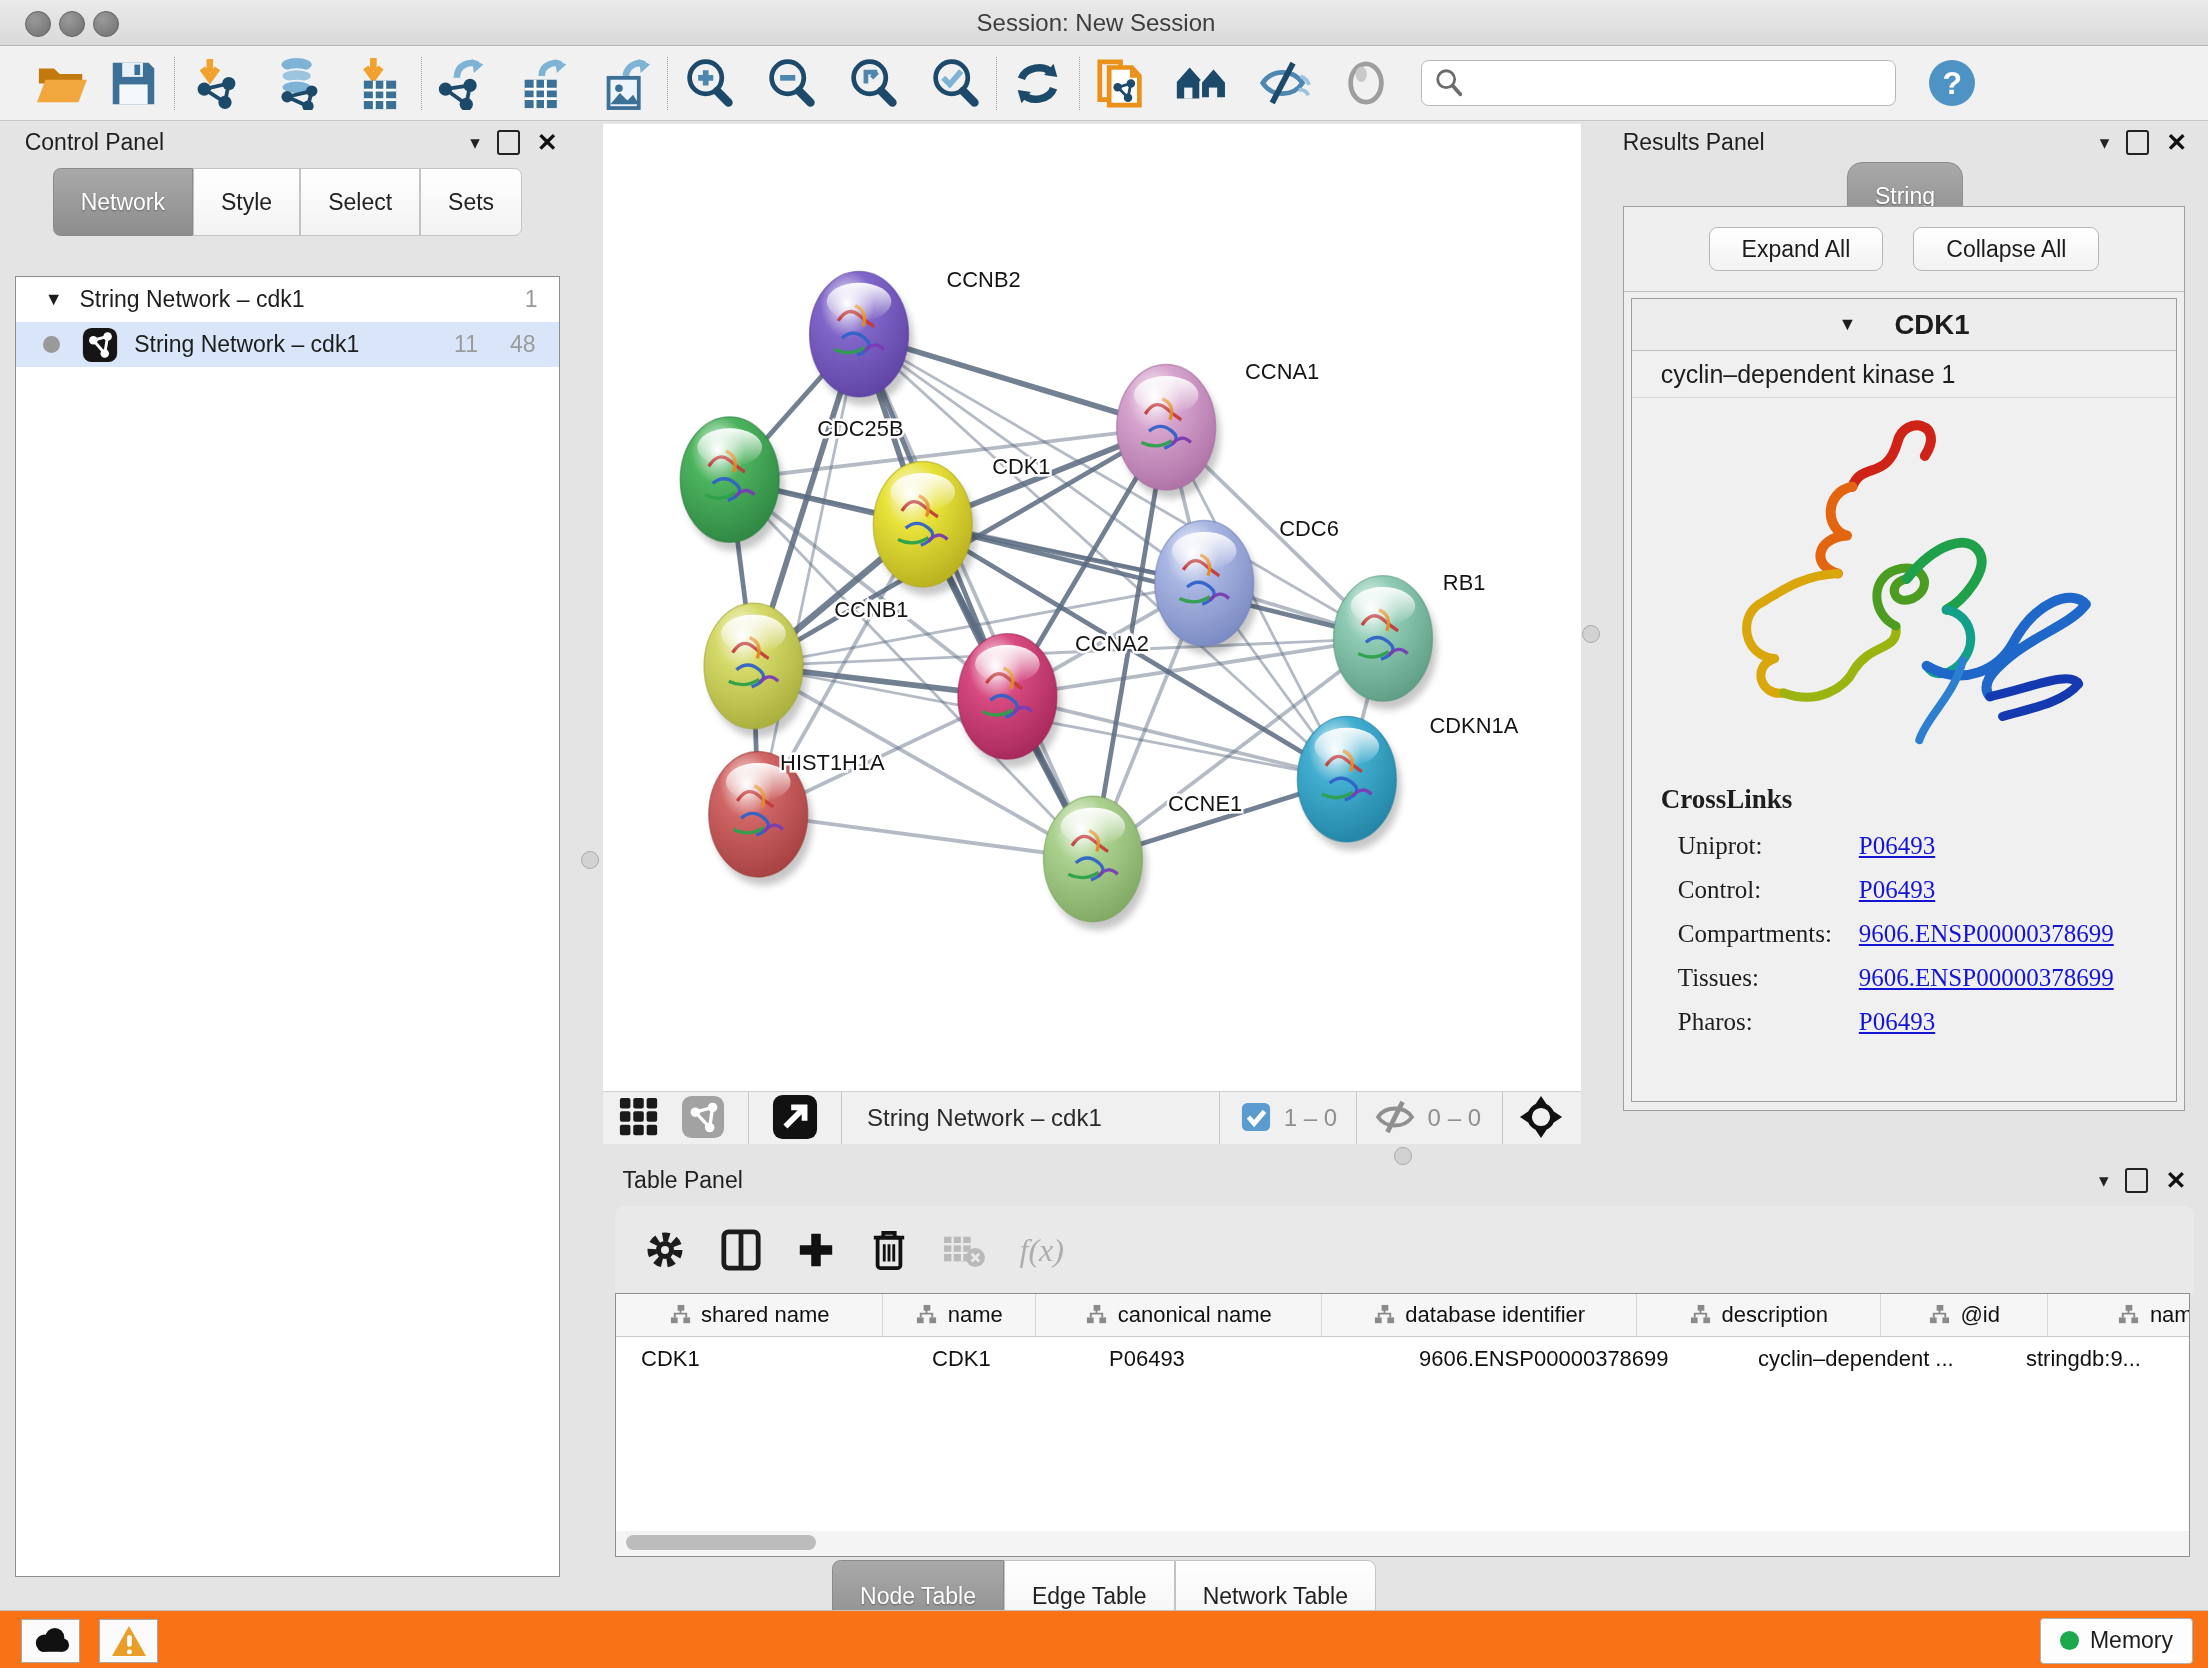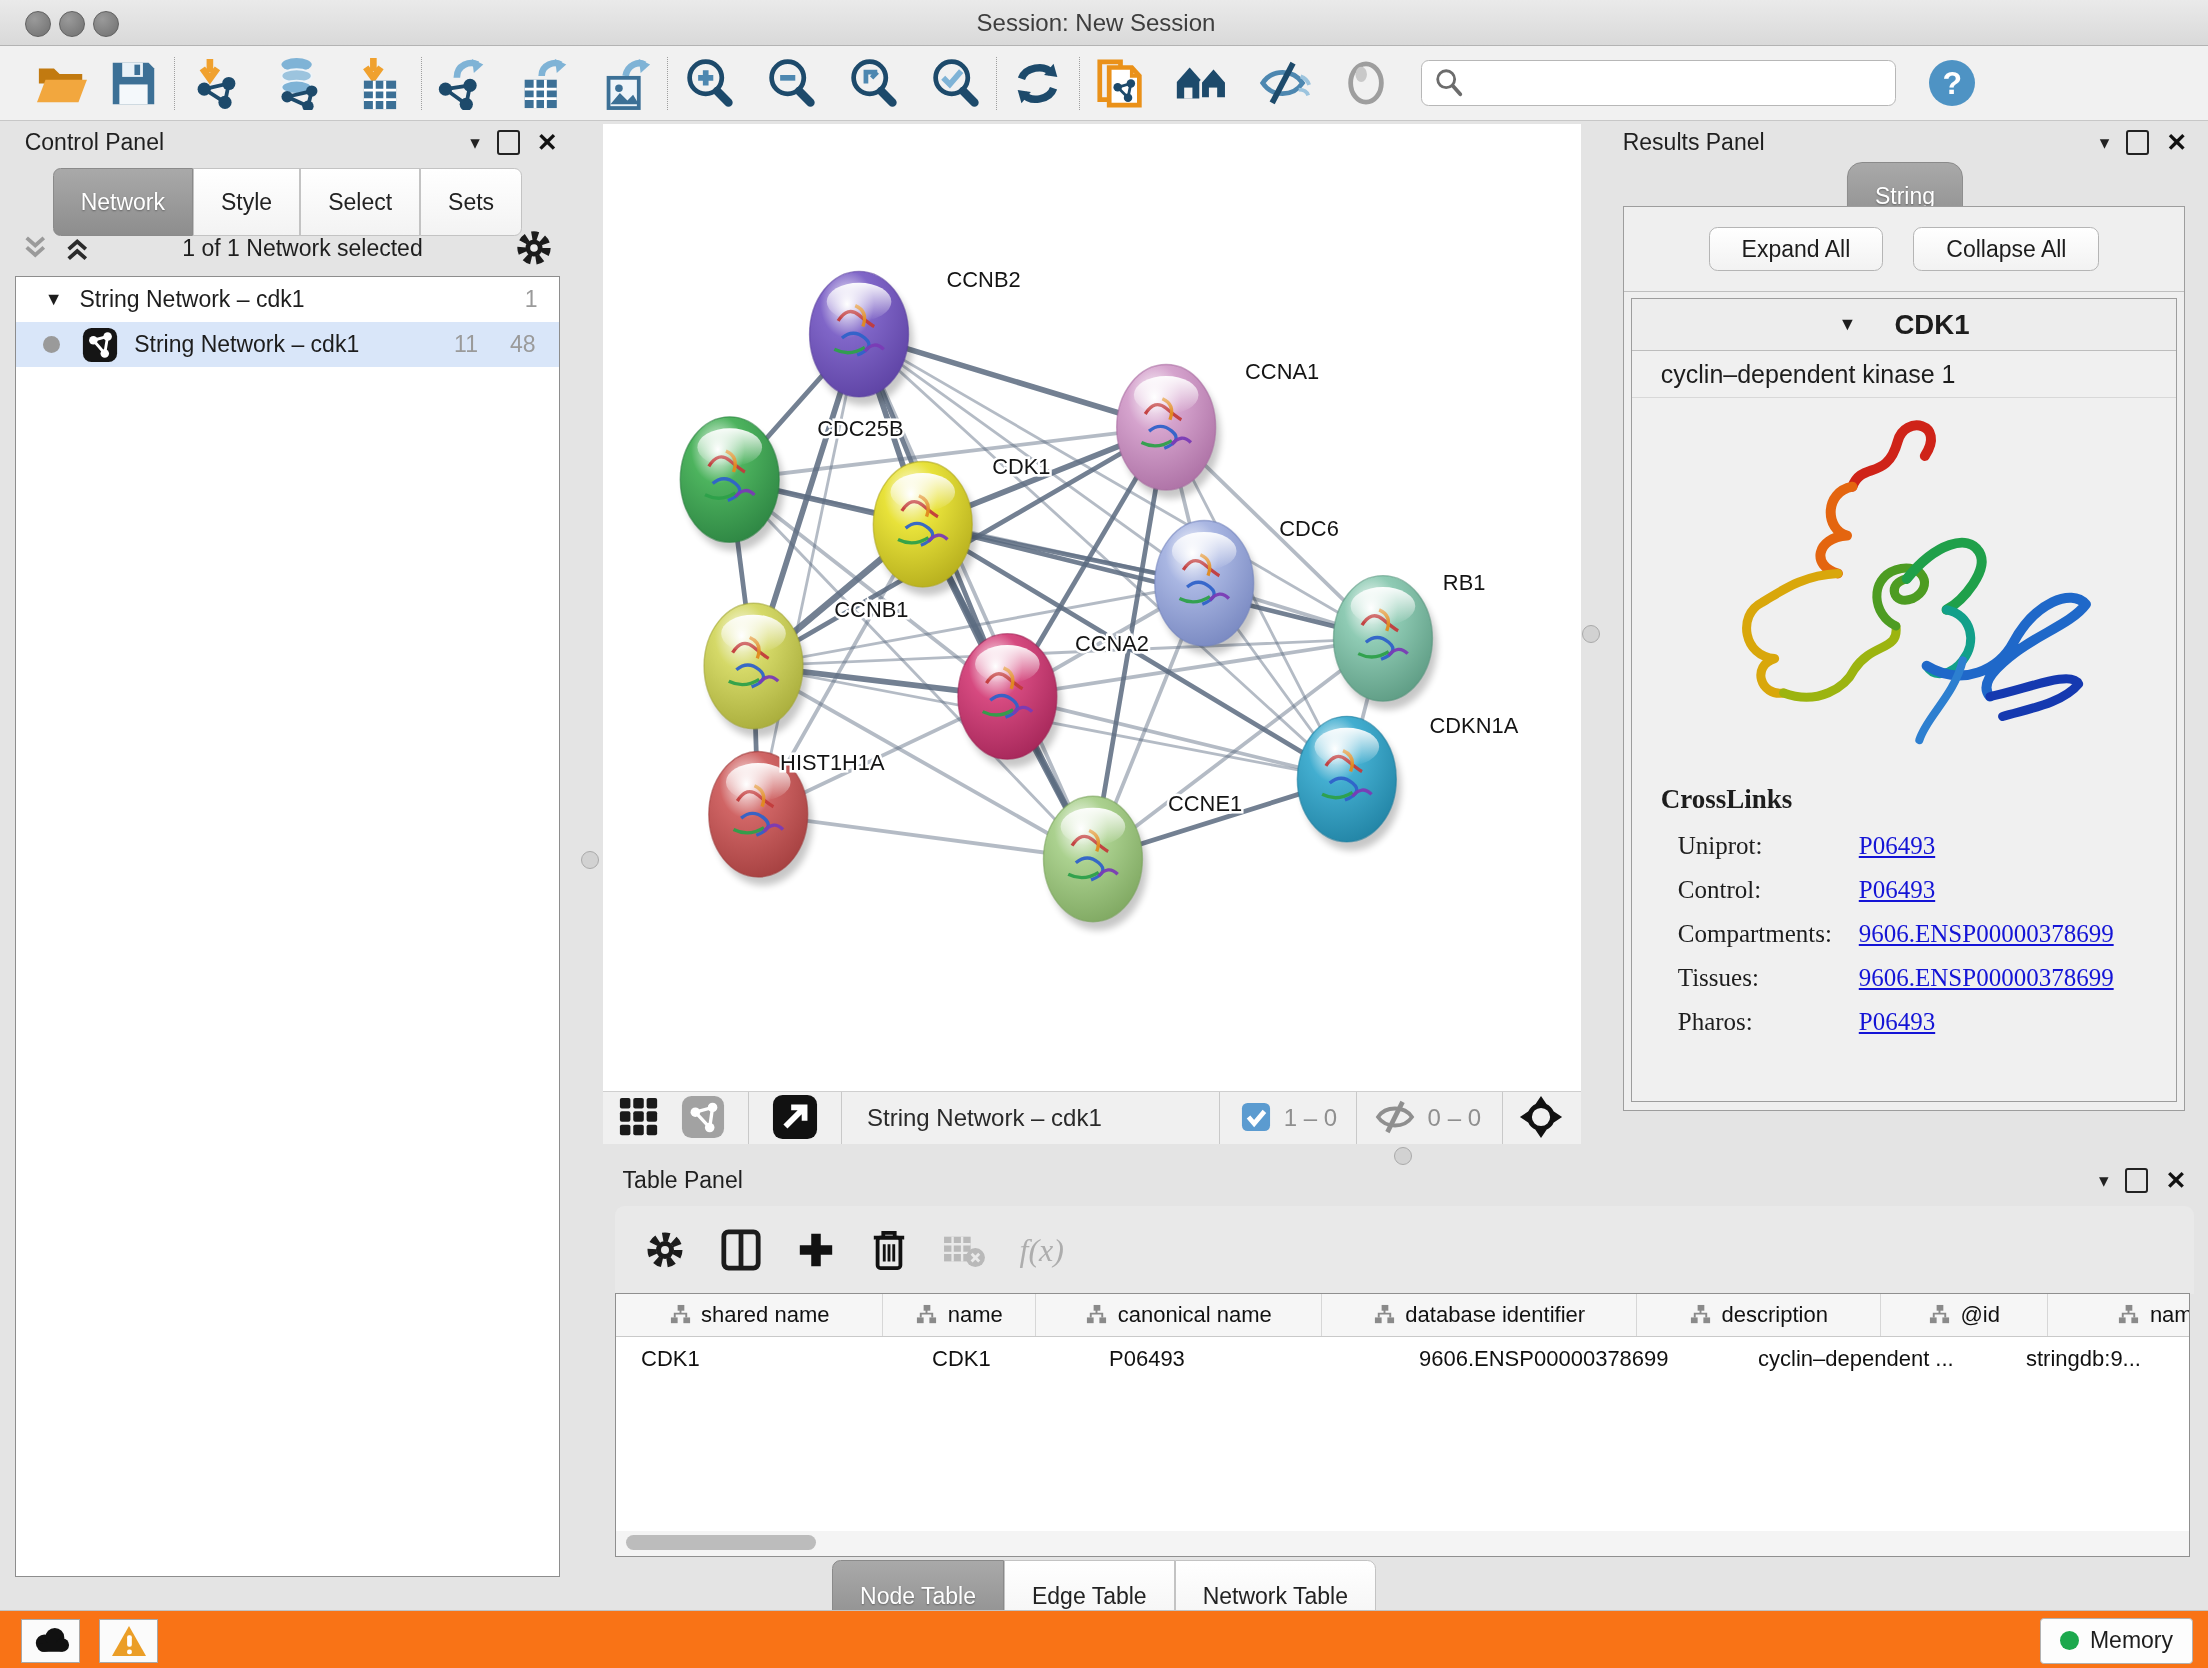--- a/index.html
+++ b/index.html
@@ -291,34 +291,20 @@
       <div class="tab">
         <span>Style</span>
       </div>
       <div class="tab">
         <span>Select</span>
       </div>
       <div class="tab">
         <span>Sets</span>
       </div>
     </div>
-  <div id="cp-subheader">
-    <svg width="28.5" height="28.5" viewBox="0 0 30 30">
-      <path d="M6 4 l9 8 9 -8 M6 14 l9 8 9 -8" stroke="#9a9a9a" stroke-width="4" fill="none"></path>
-    </svg>
-    <svg width="28.5" height="28.5" viewBox="0 0 30 30" style="margin-left:13.3px">
-      <path d="M6 26 l9 -8 9 8 M6 16 l9 -8 9 8" stroke="#2b2b2b" stroke-width="4" fill="none"></path>
-    </svg>
-    <span style="flex:1;text-align:center;font-size:23px;color:#1e1e1e">1 of 1 Network selected</span>
-    <svg width="40" height="40" viewBox="0 0 42 42">
-      <circle cx="21" cy="21" r="13" stroke="#1c1c1c" stroke-width="9" stroke-dasharray="6.5 5.2" fill="none"></circle>
-      <circle cx="21" cy="21" r="9" fill="#1c1c1c"></circle>
-      <circle cx="21" cy="21" r="4" fill="#ececec"></circle>
-    </svg>
-  </div>
   <div id="cp-listbox">
     <div class="tree-row">
       <span style="margin:0 17px 0 28.5px;font-size:18px">▼</span>
       <span>String Network – cdk1</span>
       <span style="flex:1"></span>
       <span class="count" style="margin-right:21px">1</span>
     </div>
     <div class="tree-row sel">
       <span style="width:17px;height:17px;border-radius:50%;background:#9a9a9a;margin:0 21px 0 27px"></span>
       <svg width="38" height="38" viewBox="0 0 40 40" style="margin-right:15px">

